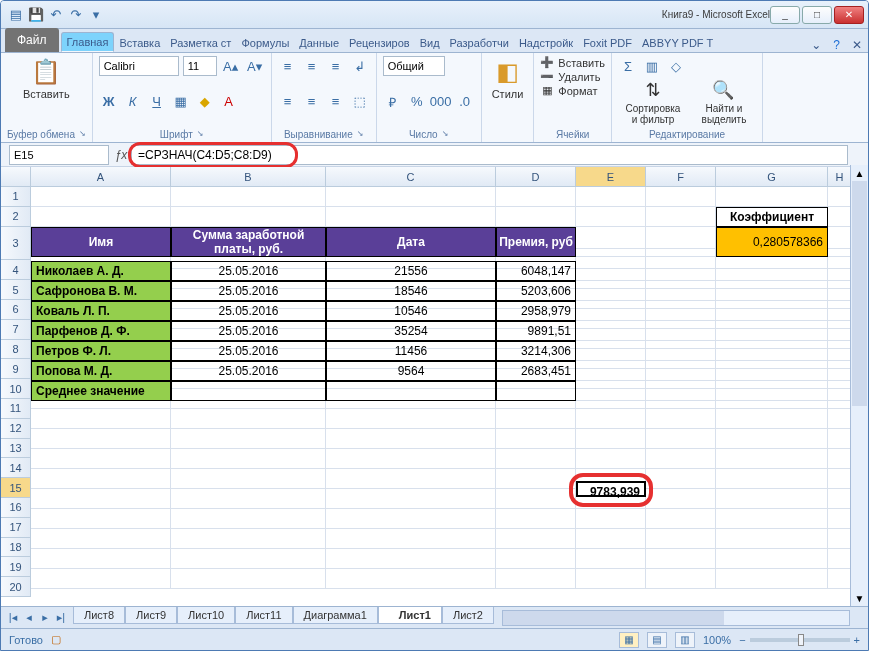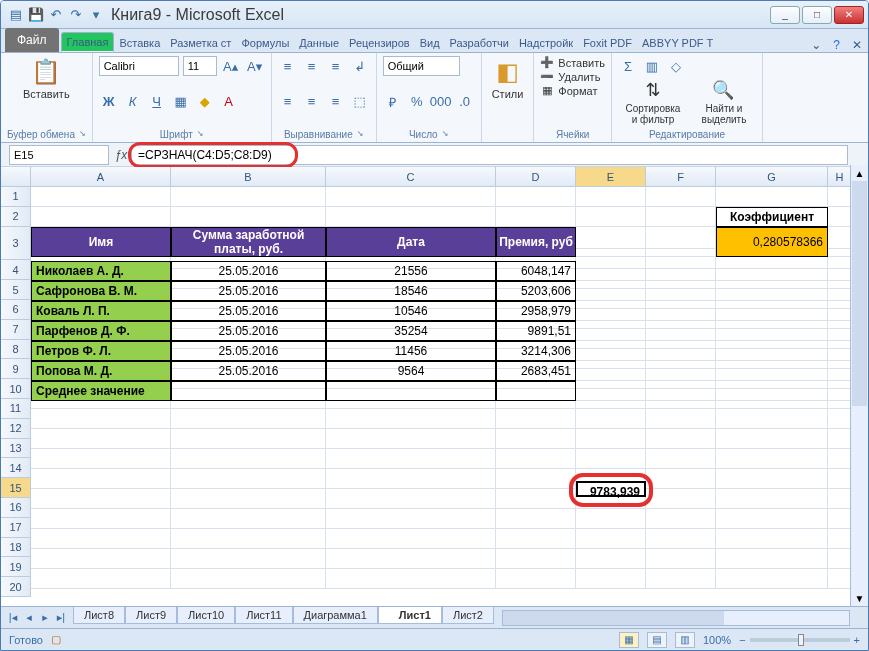--- a/index.html
+++ b/index.html
@@ -2,30 +2,30 @@
 <html><head>
 <meta charset="utf-8">
 <style>
 * { box-sizing: border-box; margin: 0; padding: 0; font-family: "Segoe UI", Tahoma, sans-serif; }
 body { background: #fff; width: 869px; height: 651px; overflow: hidden; position: relative; border: 1px solid #4d7ab3; border-radius: 4px 4px 0 0; }
 
 
 .titlebar { height: 28px; background: linear-gradient(#e8f1fb,#d6e5f5); display: flex; align-items: center; font-size: 12px; color: #3b3b3b; border-bottom: 1px solid #9db4d1; }
 .titlebar .qat { display: flex; gap: 2px; padding: 0 6px; align-items: center; }
 .titlebar .qat .ico { width: 18px; height: 18px; display:flex; align-items:center; justify-content:center; font-size:13px; color:#3a6ea5; cursor:pointer; }
-.titlebar .title { flex:1; text-align:left; font-size: 16px; }
+.titlebar .title { flex:1; text-align:right; font-size: 10px; }
 .titlebar .wincontrols { display:flex; gap:2px; padding-right:4px;}
 .titlebar .wincontrols .btn { width:30px; height:18px; border:1px solid #8aa; border-radius:3px; background:linear-gradient(#fdfdfd,#e6effb); display:flex; align-items:center; justify-content:center; font-size:10px; cursor:pointer;}
 .titlebar .wincontrols .close { background: linear-gradient(#f08080,#c93030); color:#fff; border-color:#a52020;}
 
 
 .ribbon-tabs { height: 24px; background:#dce7f5; display:flex; align-items:flex-end; font-size:12px; padding-left:4px; border-bottom:1px solid #9db4d1; gap:0; }
 .ribbon-tabs .file { background:#737373; color:#fff; padding:5px 12px; border-radius:3px 3px 0 0; margin-right:2px; cursor:pointer;}
 .ribbon-tabs .tab { padding:3px 5px; color:#3b5a8a; cursor:pointer; white-space:nowrap; font-size:11px;}
-.ribbon-tabs .tab.active { background:#22c55e; border:1px solid #9db4d1; border-bottom:1px solid #f4f8fd; border-radius:3px 3px 0 0; color:#3b5a8a;}
+.ribbon-tabs .tab.active { background:#7dd3fc; border:1px solid #9db4d1; border-bottom:1px solid #f4f8fd; border-radius:3px 3px 0 0; color:#3b5a8a;}
 .ribbon-tabs .spacer{flex:1;}
 .ribbon-tabs .help{color:#3b5a8a; padding:0 6px; cursor:pointer;}
 
 
 .ribbon { height: 90px; background:#f4f8fd; border-bottom:1px solid #9db4d1; display:flex; font-size:11px; }
 .group { border-right:1px solid #cbd8ea; padding:3px 6px 2px 6px; display:flex; flex-direction:column; justify-content:space-between;}
 .group .label { text-align:center; color:#5a7aa5; font-size:10px; margin-top:2px; display:flex; justify-content:center; gap:4px;}
 .group .label .dlg{font-size:8px; cursor:pointer;}
 .grow { display:flex; gap:4px; align-items:center;}
 .smallbtn{width:20px; height:20px; border:1px solid transparent; display:flex; align-items:center; justify-content:center; cursor:pointer; color:#3a6ea5; font-size:13px;}
@@ -180,21 +180,21 @@
       <span class="smallbtn">≡</span>
       <span class="smallbtn">⬚</span>
     </div>
     <div class="label">
         <span>Выравнивание</span>
         <span class="dlg">↘</span>
       </div>
   </div>
   <div class="group">
     <div class="fontbox">
-        <span class="sel" style="width:77px;">Общий</span>
+        <span class="sel" style="width:62px;">Общий</span>
       </div>
     <div class="grow">
       <span class="smallbtn">₽</span>
       <span class="smallbtn">%</span>
       <span class="smallbtn">000</span>
       <span class="smallbtn">.0</span>
     </div>
     <div class="label">
         <span>Число</span>
         <span class="dlg">↘</span>

